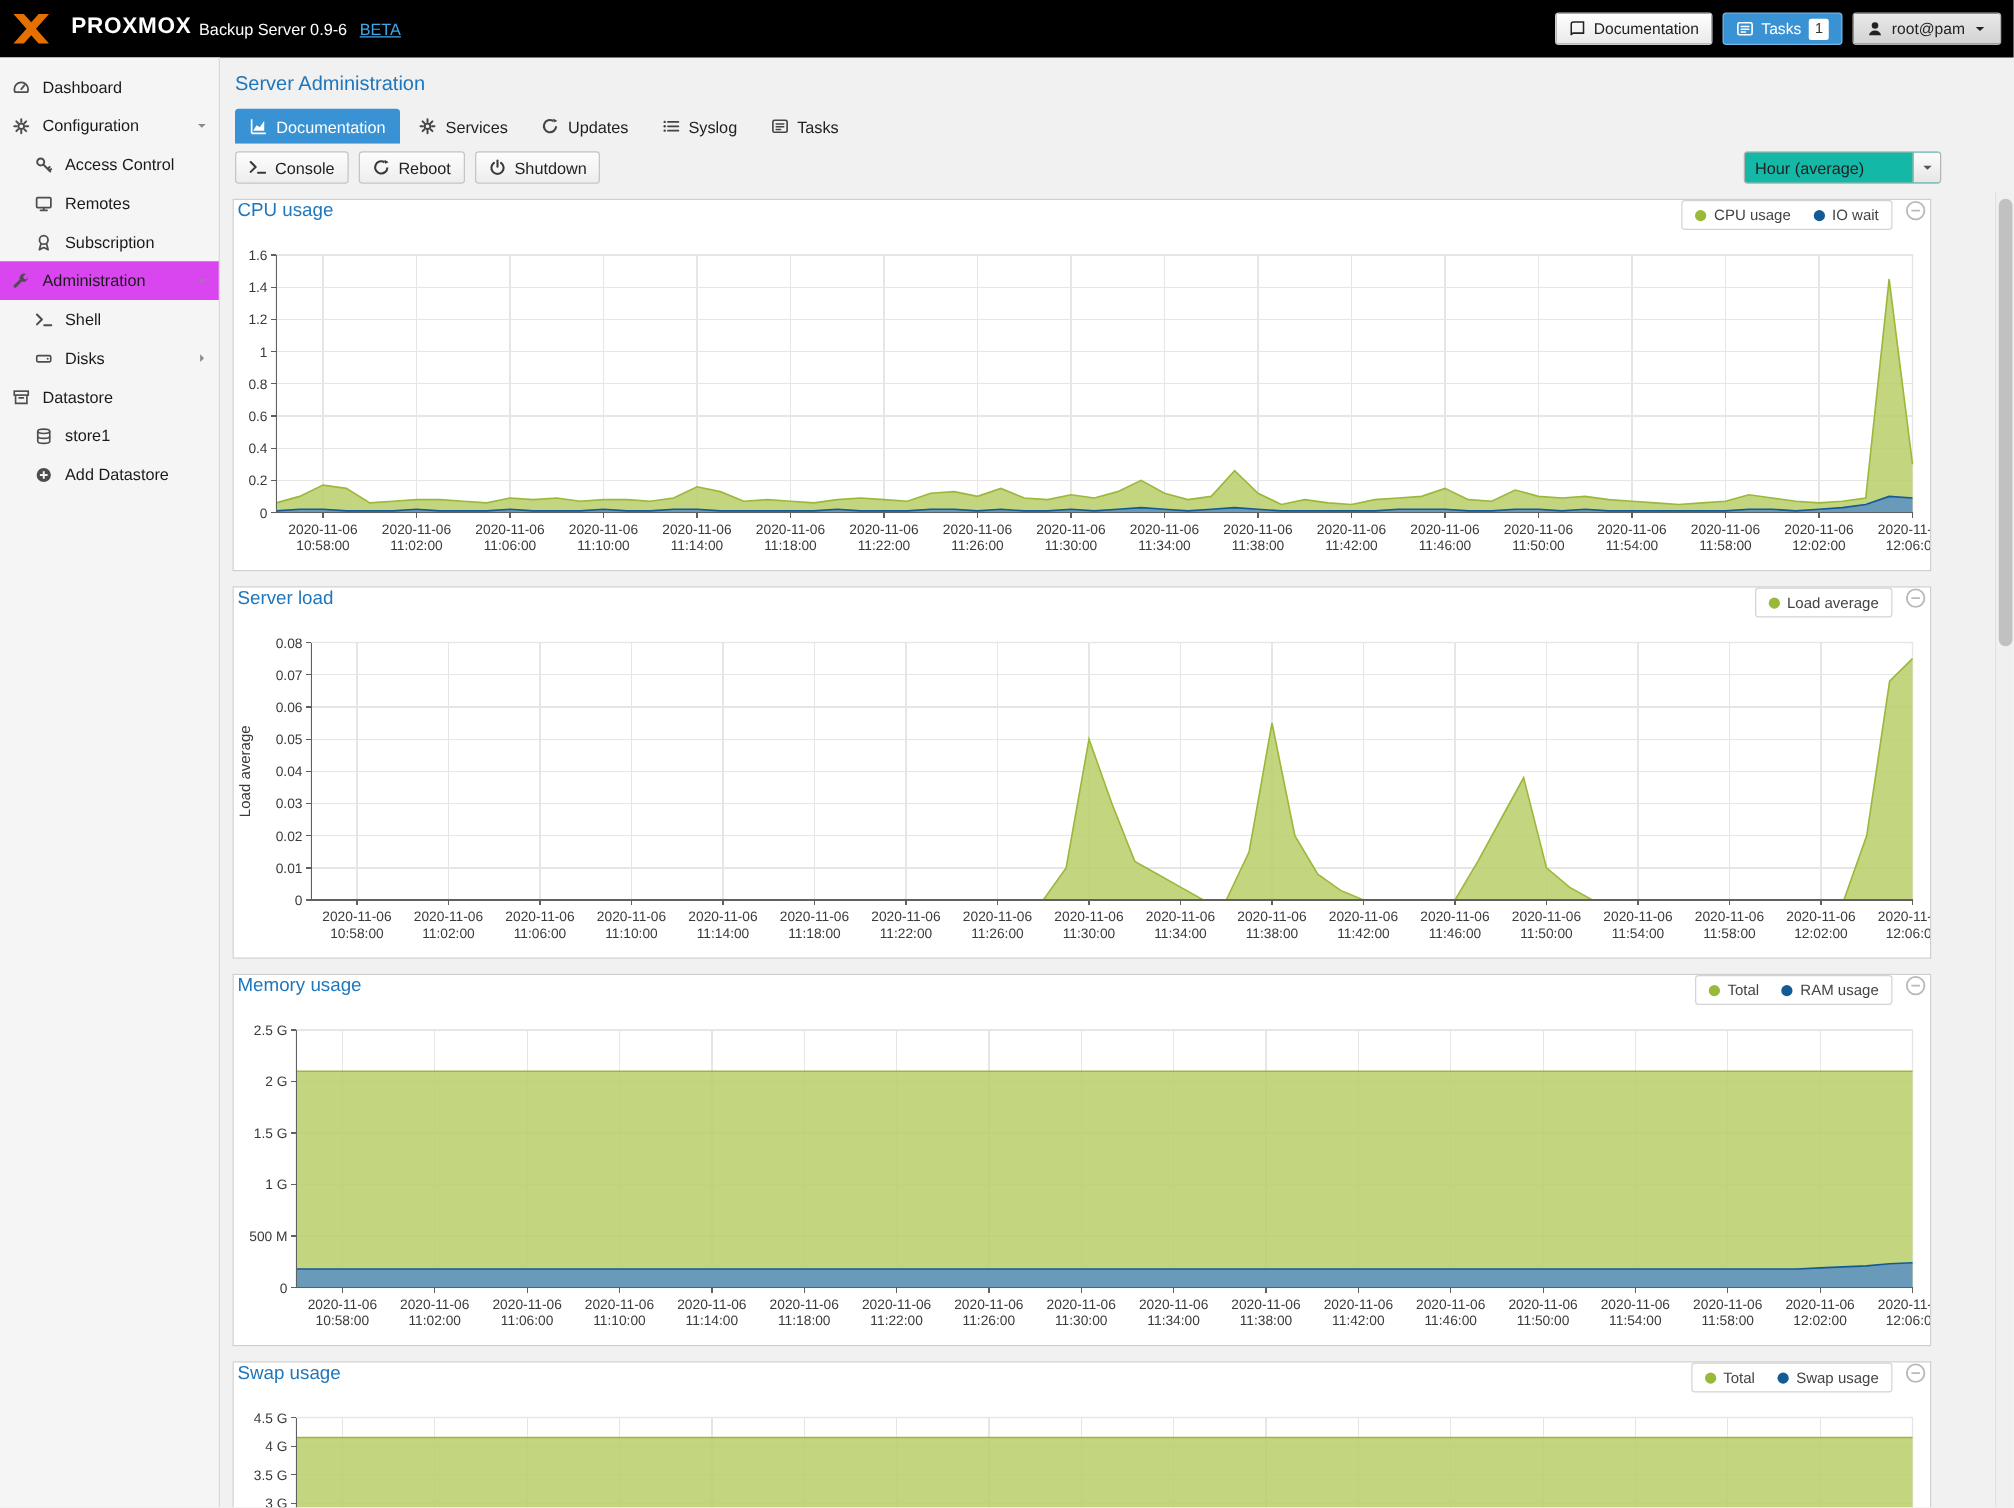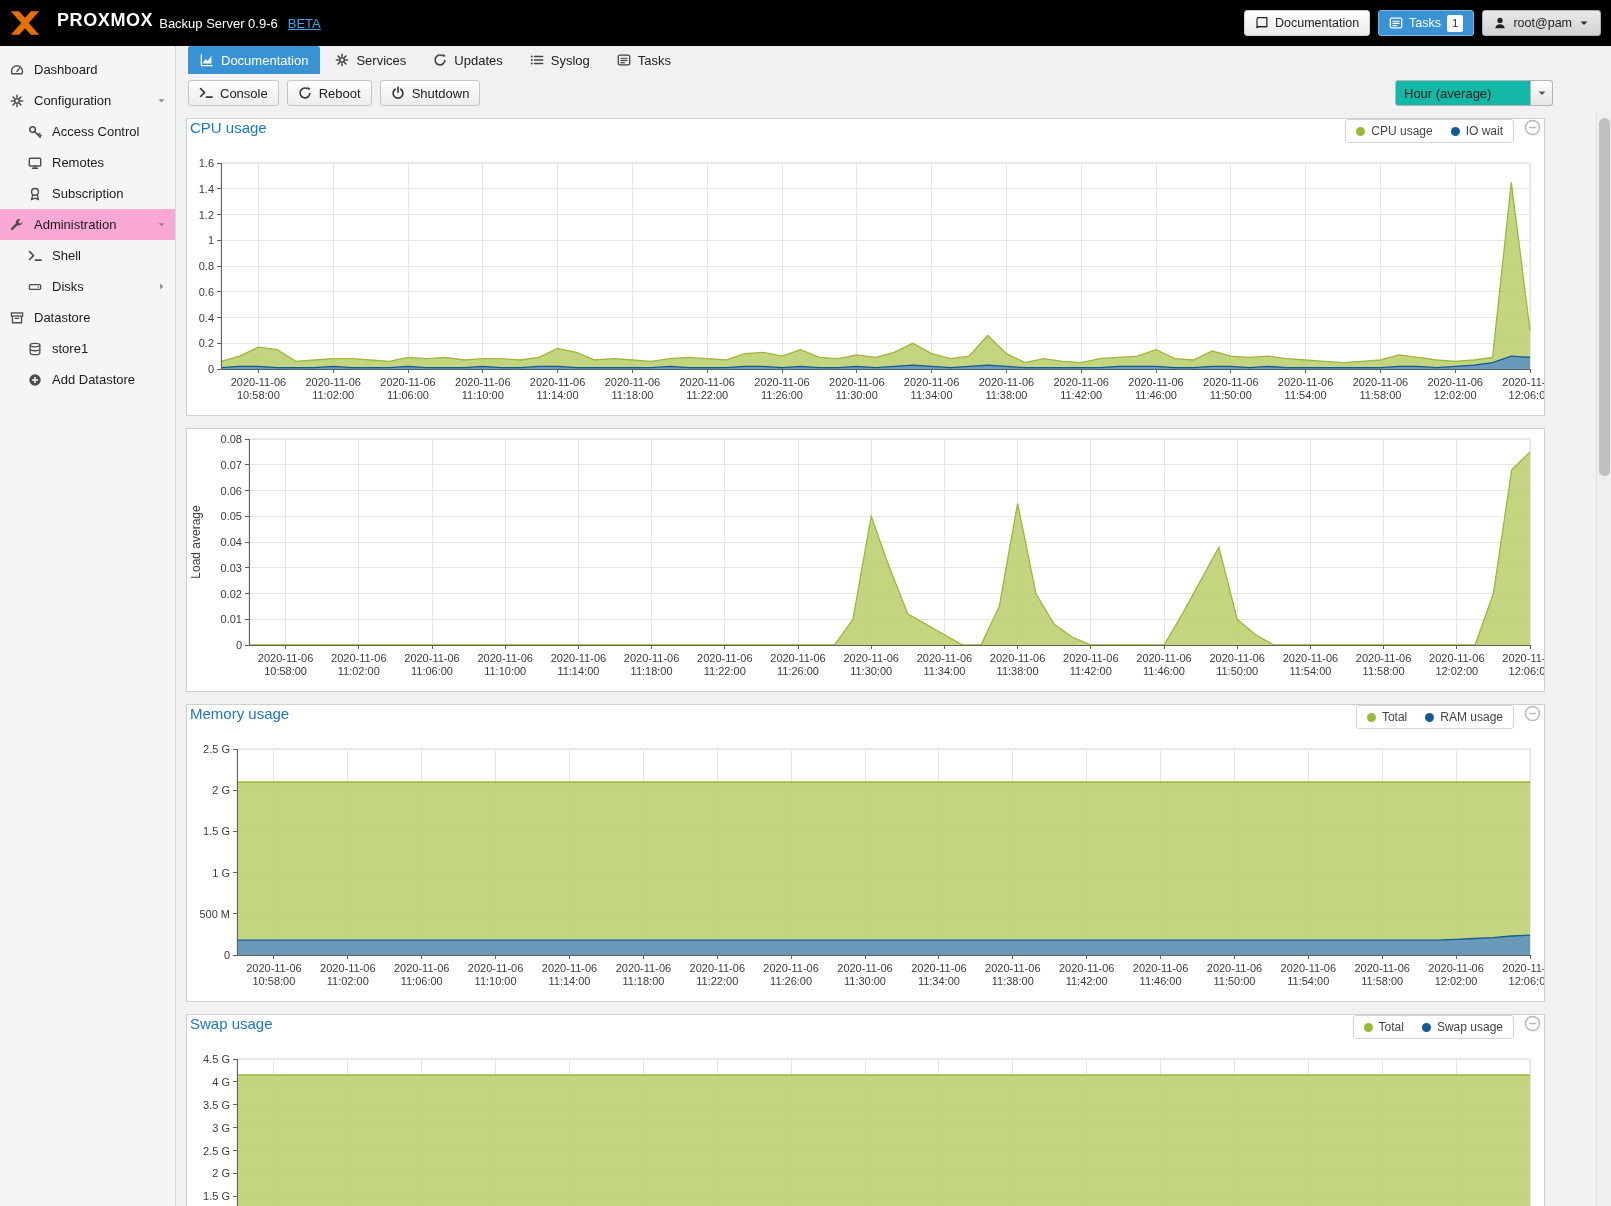--- a/index.html
+++ b/index.html
@@ -25,21 +25,21 @@
   .tb-btn.user{background:linear-gradient(#e9e9e9,#d2d2d2);border-color:#b0b0b0}
   .badge{background:#fff;color:#333;border-radius:2px;padding:0 5px;font-size:11.5px;line-height:17px}
   .caret-ic svg{width:12px;height:12px}
 
   
   .app{display:flex;height:1160px}
   .sidebar{width:176px;background:#f5f5f5;border-right:1px solid #d9d9d9;padding-top:8px;flex:none}
   .nav-item{display:flex;align-items:center;height:31px;padding:0 8px;cursor:pointer;color:#1a1a1a}
   .nav-item .ico{width:18px;margin-right:8px;color:#4d4d4d}
   .nav-item.indent{padding-left:26px}
-  .nav-item.selected{background:#f9a8d4}
+  .nav-item.selected{background:#d946ef}
   .nav-caret{margin-left:auto;color:#8a8a8a;display:inline-flex}
   .nav-caret svg{width:11px;height:11px}
 
   main{flex:1;display:flex;flex-direction:column;min-width:0}
   .page-title{color:#1e76bd;font-size:16px;padding:13px 0 10px 12px}
   .tabbar{display:flex;gap:3px;padding-left:12px;align-items:flex-end}
   .tab{display:flex;align-items:center;gap:7px;height:28px;padding:0 12px;font-size:13px;color:#222;
     cursor:pointer;border-radius:3px 3px 0 0}
   .tab .ico{color:#444}
   .tab.active{background:#3892d4;color:#fff}
@@ -243,20 +243,21 @@
           <svg viewBox="0 0 16 16">
             <circle cx="8" cy="8" r="6.5" fill="currentColor"></circle>
             <path d="M8 4.5v7M4.5 8h7" stroke="#f5f5f5" stroke-width="1.8"></path>
           </svg>
         </span>
         <span class="nav-label">Add Datastore</span>
       </div>
     </aside>
 
   <main>
+    <div class="page-title">Server Administration</div>
 
     <div class="tabbar" id="tabbar">
         <div class="tab active">
           <span class="ico">
             <svg viewBox="0 0 16 16">
               <path d="M1.5 14.5v-13M1.5 14.5h13" stroke="currentColor" stroke-width="1.5"></path>
               <path d="M3 12l3-5 3 2 4-6v9H3z" fill="currentColor"></path>
             </svg>
           </span>
           <span>Documentation</span>
@@ -472,20 +473,35 @@
                 <text class="yl" x="27" y="168.5">0.4</text>
                 <text class="yl" x="27" y="142.8">0.6</text>
                 <text class="yl" x="27" y="117.0">0.8</text>
                 <text class="yl" x="27" y="91.3">1</text>
                 <text class="yl" x="27" y="65.5">1.2</text>
                 <text class="yl" x="27" y="39.8">1.4</text>
                 <text class="yl" x="27" y="14.0">1.6</text>
               </svg></div>
           </section>
           <section class="panel">
+            <div class="panel-hd">
+              <span class="panel-title">Server load</span>
+              <span class="legend">
+                <span class="li">
+                  <i class="dot" style="background:#9ab839"></i>
+                  <span>Load average</span>
+                </span>
+              </span>
+              <span class="ptool">
+                <svg viewBox="0 0 16 16">
+                  <circle cx="8" cy="8" r="6.6" fill="none" stroke="currentColor" stroke-width="1.4"></circle>
+                  <path d="M4.8 8h6.4" stroke="currentColor" stroke-width="1.4"></path>
+                </svg>
+              </span>
+            </div>
             <div class="panel-bd"><svg width="1357" height="262">
                 <rect x="62" y="10" width="1281" height="206" fill="#fff" stroke="#d8d8d8"></rect>
                 <g stroke="#e6e6e6" shape-rendering="crispEdges">
                   <line x1="98.6" y1="10" x2="98.6" y2="216"></line>
                   <line x1="171.8" y1="10" x2="171.8" y2="216"></line>
                   <line x1="245.0" y1="10" x2="245.0" y2="216"></line>
                   <line x1="318.2" y1="10" x2="318.2" y2="216"></line>
                   <line x1="391.4" y1="10" x2="391.4" y2="216"></line>
                   <line x1="464.6" y1="10" x2="464.6" y2="216"></line>
                   <line x1="537.8" y1="10" x2="537.8" y2="216"></line>

